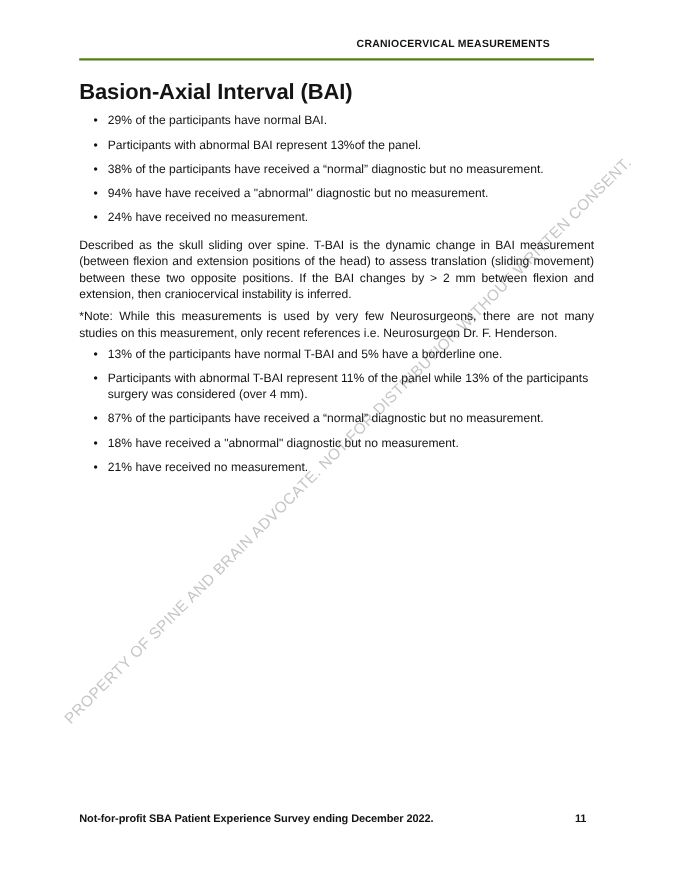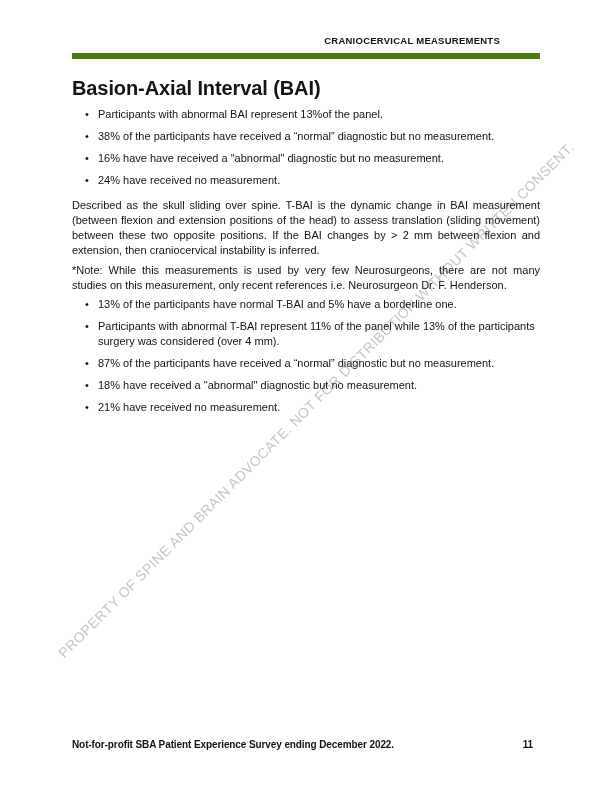--- a/index.html
+++ b/index.html
@@ -30,21 +30,21 @@
   .content {
     position: absolute;
     left: 72px;
     top: 0;
     width: 468px;
     z-index: 1;
   }
   .running-header {
     margin-top: 30px;
     padding-bottom: 5px;
-    border-bottom: 6px solid #4d7c0f;
+    border-bottom: 2px solid #4d7c0f;
     text-align: right;
     text-decoration: underline;
   }
   .running-header span {
     display: inline-block;
     padding-right: 40px;
     font-size: 9.5px;
     font-weight: bold;
     letter-spacing: 0.25px;
   }
@@ -111,23 +111,24 @@
 
   <div class="content">
 
     <div class="running-header">
       <span>CRANIOCERVICAL MEASUREMENTS</span>
     </div>
 
     <section class="section-bai">
       <h1 class="sec">Basion-Axial Interval (BAI)</h1>
       <ul class="bullets s1">
+        <li>29% of the participants have normal BAI.</li>
         <li>Participants with abnormal BAI represent 13%of the panel.</li>
         <li>38% of the participants have received a “normal” diagnostic but no measurement.</li>
-        <li>16% have have received a "abnormal" diagnostic but no measurement.</li>
+        <li>94% have have received a "abnormal" diagnostic but no measurement.</li>
         <li>24% have received no measurement.</li>
       </ul>
     </section>
 
     <section class="section-tbai">
       <p class="p2">Described as the skull sliding over spine. T-BAI is the dynamic change in BAI measurement (between flexion and extension positions of the head) to assess translation (sliding movement) between these two opposite positions. If the BAI changes by &gt; 2 mm between flexion and extension, then craniocervical instability is inferred.</p>
       <p class="note">*Note: While this measurements is used by very few Neurosurgeons, there are not many studies on this measurement, only recent references i.e. Neurosurgeon Dr. F. Henderson.</p>
       <ul class="bullets s2">
         <li>13% of the participants have normal T-BAI and 5% have a borderline one.</li>
         <li>Participants with abnormal T-BAI represent 11% of the panel while 13% of the participants surgery was considered (over 4 mm).</li>

